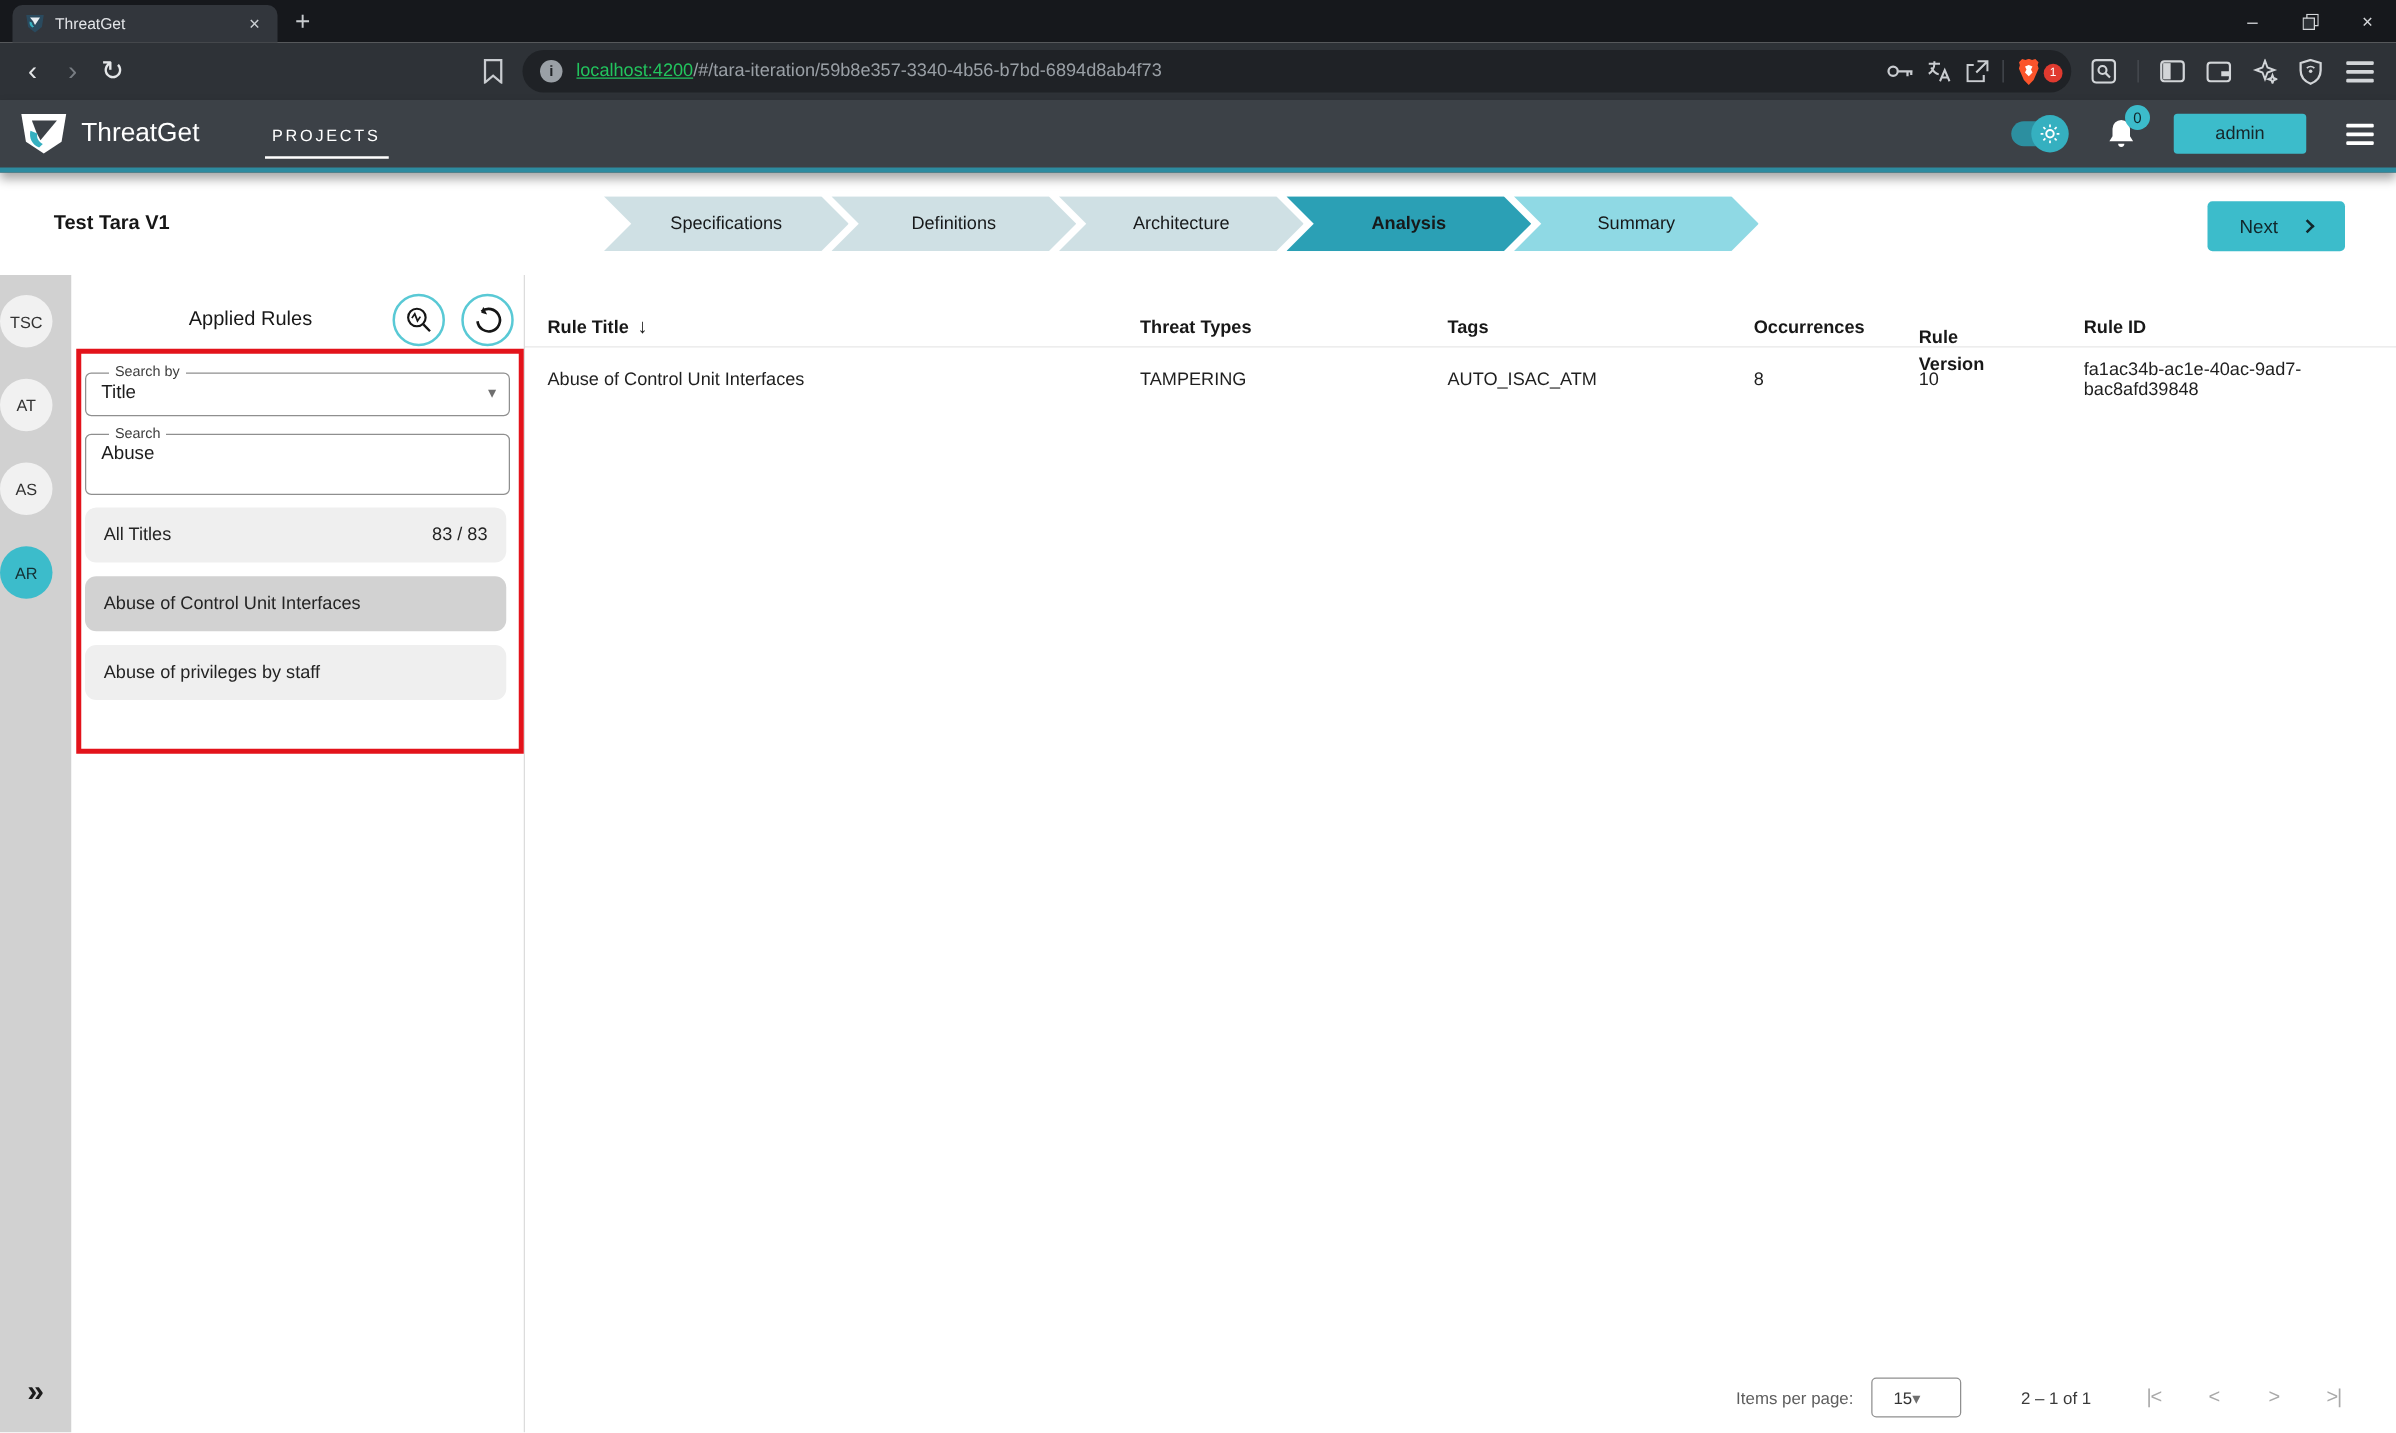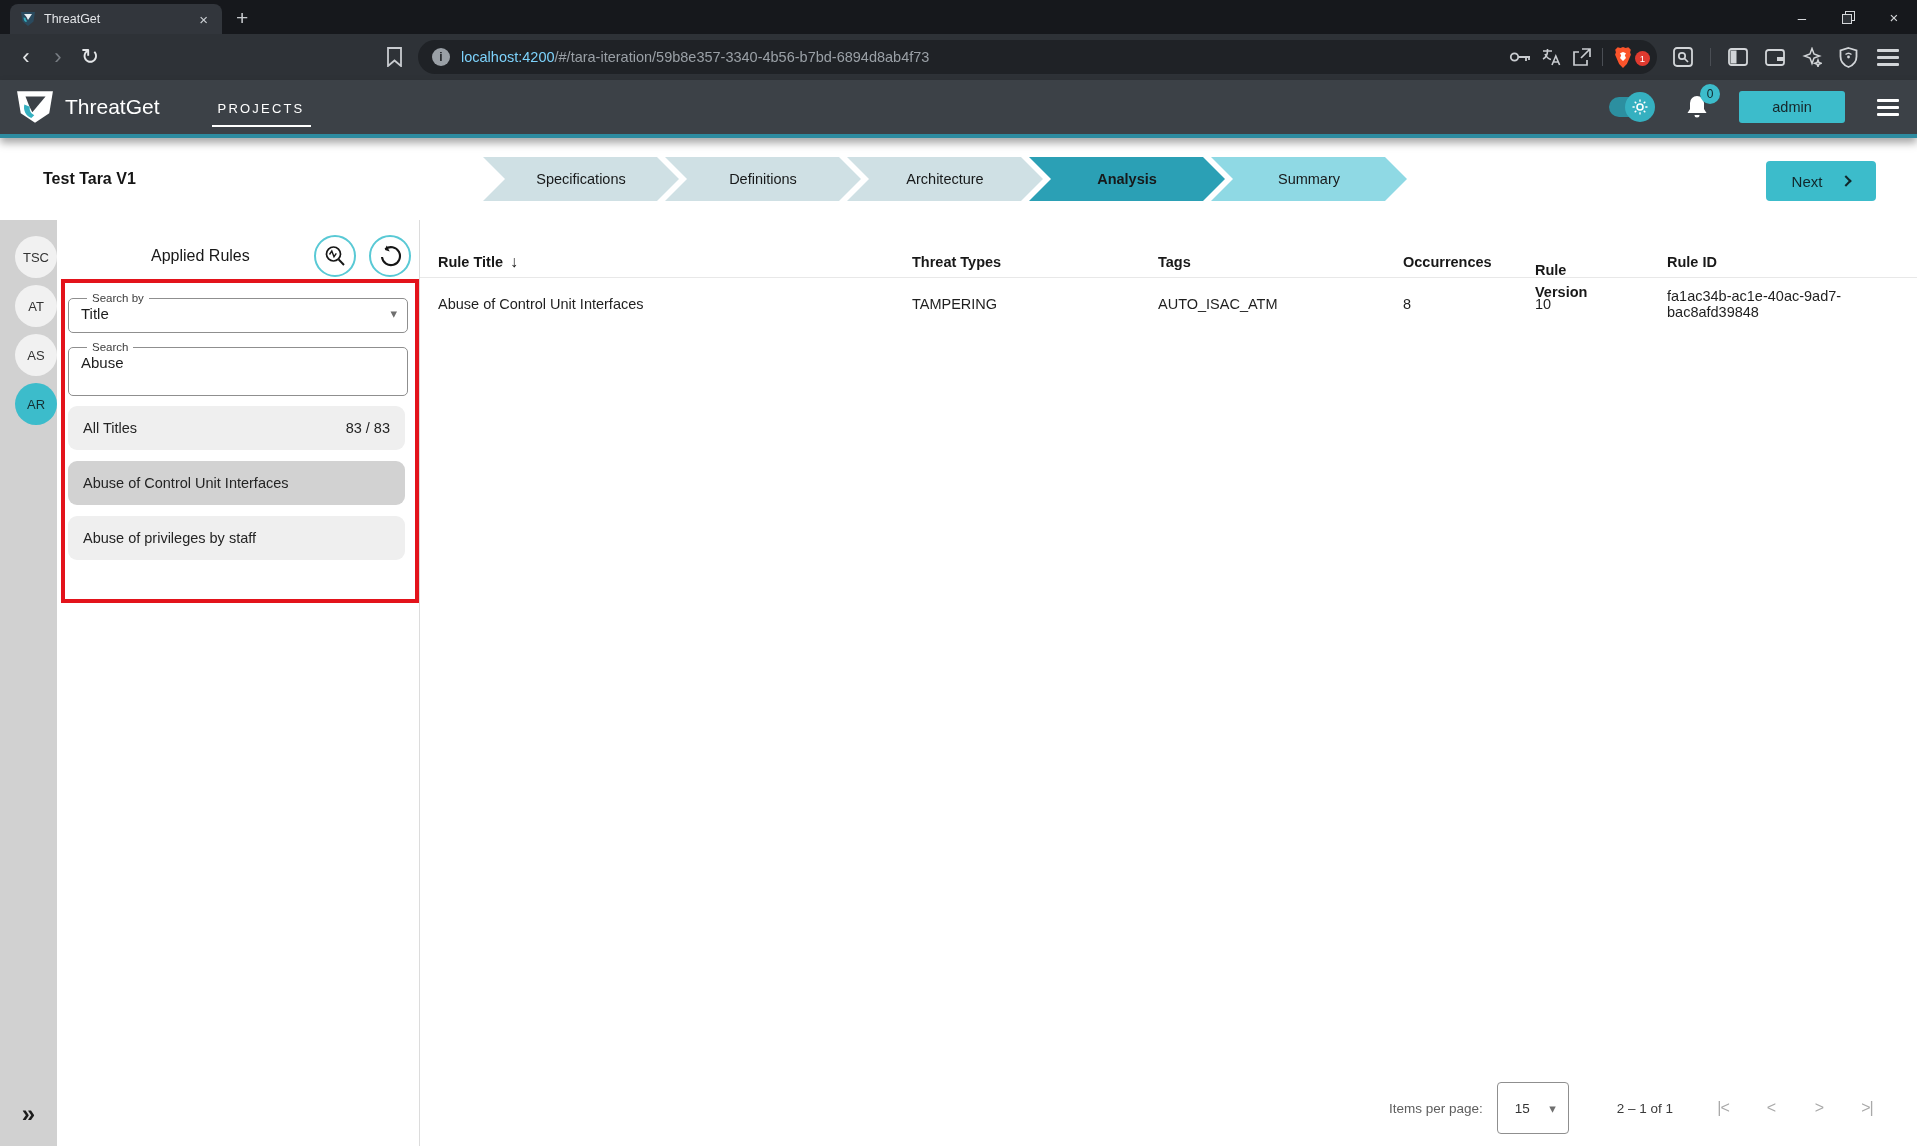--- a/index.html
+++ b/index.html
@@ -20,21 +20,21 @@
   .navbar { height:46px; background:#2e3237; display:flex; align-items:center; padding:0 10px; }
   .nav-ic { width:32px; height:32px; display:flex; align-items:center; justify-content:center;
     color:#e4e6e8; font-size:22px; }
   .nav-ic.dim { color:#787d83; }
   .nav-spacer { width:272px; }
   .url-pill { flex:1; height:34px; background:#1f2226; border-radius:17px; display:flex;
     align-items:center; padding:0 14px; gap:11px; margin:0 16px 0 8px; }
   .info-badge { min-width:18px; height:18px; border-radius:50%; background:#9aa0a6; color:#1f2226;
     font-size:12px; font-weight:bold; display:flex; align-items:center; justify-content:center; font-style:normal;}
   .url-text { font-size:14.5px; color:#9aa0a6; flex:1; white-space:nowrap; overflow:hidden; }
-  .url-text .host { color:#7dd3fc; }
+  .url-text .host { color:#22c55e;text-decoration:underline; }
   .pill-sep { width:1px; height:18px; background:#4a4e54; }
   .ext-wrap { position:relative; }
   .ext-badge { position:absolute; top:-6px; right:-7px; width:15px; height:15px; border-radius:50%;
     background:#e03a2f; color:#fff; font-size:9.5px; display:flex; align-items:center; justify-content:center; }
   .tri { width:18px; height:16px; background:linear-gradient(135deg,#f4f0f6 20%,#7c2e8e 70%);
     clip-path:polygon(50% 0,100% 100%,0 100%); }
   .nav-right { display:flex; align-items:center; gap:17px; margin-right:6px; }
 
   
   .app-header { height:58px; background:#3c4147; display:flex; align-items:center; padding:0 16px;
@@ -65,22 +65,22 @@
   .step.active { background:#2ba0b5; font-weight:bold; }
   .step.upcoming { background:#8fd9e4; }
   .next-btn { position:absolute; right:41px; top:23px; width:110px; height:40px; background:#3cbccb;
     border:none; border-radius:4px; display:flex; align-items:center; justify-content:center; gap:20px;
     font-size:15px; color:#11272b; font-family:inherit; }
   .chev-right { width:8px; height:8px; border-right:2.5px solid #11272b; border-top:2.5px solid #11272b;
     transform:rotate(45deg); }
 
   
   .app-body { display:flex; height:926px; position:relative; }
-  .rail { width:57px; background:#d1d1d1; display:flex; flex-direction:column; align-items:flex-end;
-    padding-top:16px; gap:7px; position:relative; flex:none; }
+  .rail { width:57px; background:#d1d1d1; display:flex; flex-direction:column; align-items:flex-start;
+    padding-top:16px; gap:25px; position:relative; flex:none; }
   .avatar { width:42px; height:42px; border-radius:50%; background:#f1f1f1; display:flex;
     align-items:center; justify-content:center; font-size:13px; color:#333; }
   .avatar.active { background:#3cbccb; color:#143034; }
   .rail-expand { position:absolute; bottom:20px; left:50%; transform:translateX(-50%);
     font-size:24px; font-weight:bold; color:#1c1c1c; line-height:1; }
 
   .rules-panel { width:363px; flex:none; border-right:1px solid #dcdcdc; position:relative; }
   .panel-head { height:72px; display:flex; align-items:center; padding:0 8px 0 0; }
   .panel-title { margin-left:94px; font-size:16px; color:#181818; }
   .panel-icons { margin-left:auto; display:flex; gap:13px; }
@@ -106,22 +106,22 @@
   .tgrid { display:grid; grid-template-columns:458px 230px 229px 116px 116px 1fr; padding-left:18px;
     align-items:center;gap:16px; }
   .thead { height:58px; border-bottom:1px solid #e8e8e8; font-size:14.5px; font-weight:bold; color:#181818; }
   .th-rule-title { display:flex; align-items:center; gap:7px; }
   .sort-arrow { font-size:16px; }
   .th-wrap { max-width:62px; line-height:1.5;margin-top:40px; }
   .trow { height:52px; font-size:14.5px; color:#1f1f1f; }
 
   .pagination { position:absolute; right:26px; bottom:12px; display:flex; align-items:center;
     font-size:13.5px; color:#5e5e5e; }
-  .pp-select { width:72px; height:52px; border:1px solid #8f8f8f; border-radius:4px; display:flex;
-    align-items:center; justify-content:space-between; padding:0 12px 0 17px; color:#333;
+  .pp-select { width:72px; height:32px; border:1px solid #8f8f8f; border-radius:4px; display:flex;
+    align-items:center; padding:0 12px 0 17px; color:#333;
     margin-left:14px; background:#fff; }
   .range { margin-left:48px; color:#3a3a3a; }
   .pg-icons { display:flex; margin-left:26px; }
   .pg-btn { width:48px; text-align:center; color:#a9a9a9; font-size:16px; letter-spacing:-1px; }
 
   svg { display:block; }
 </style>
 </head>
 <body>
 

